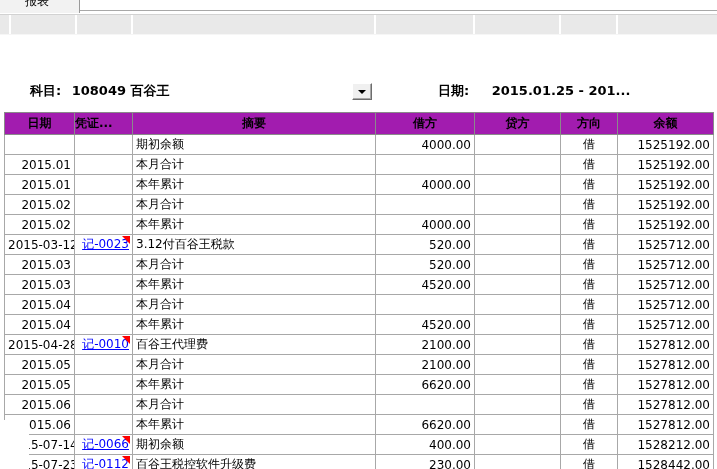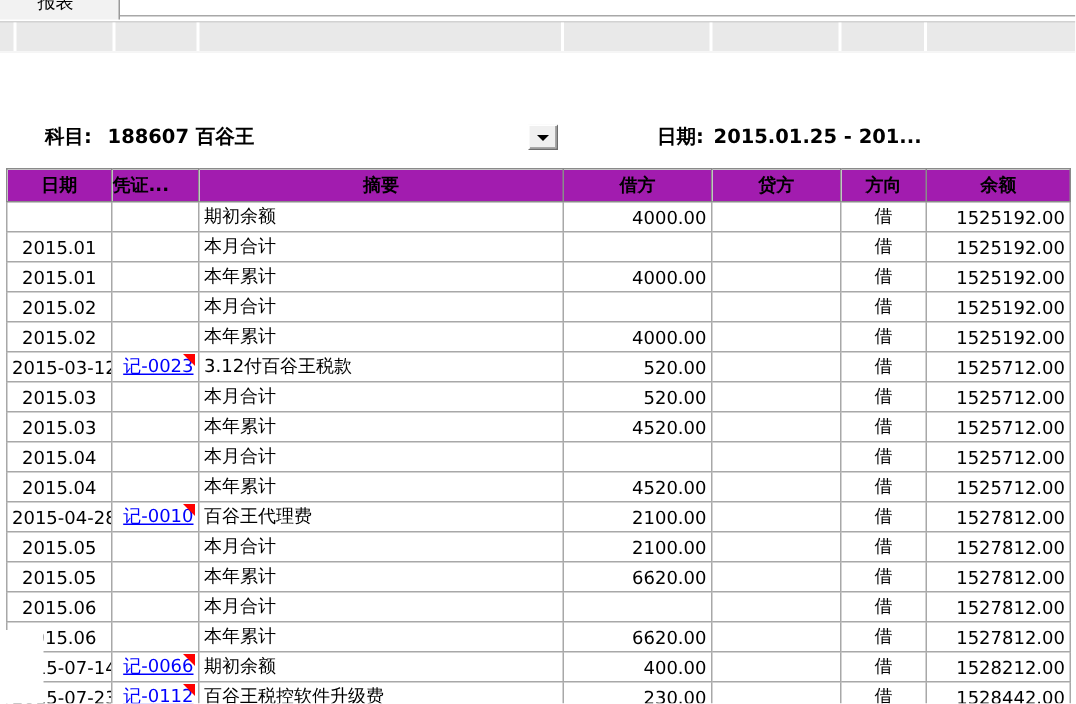--- a/index.html
+++ b/index.html
@@ -29,33 +29,33 @@
     white-space:nowrap;color:#000;}
   #subject-line .val{margin-left:6px;}
   #subject-dropdown{position:absolute;left:352px;top:83px;width:18px;height:15px;
     background:#f0f0f0;border:1px solid;border-color:#ffffff #6d6d6d #6d6d6d #ffffff;
     box-shadow:inset -1px -1px 0 #a8a8a8;cursor:default;}
   #subject-dropdown .arrow{position:absolute;left:5px;top:6px;width:0;height:0;
     border-left:4px solid transparent;border-right:4px solid transparent;
     border-top:4px solid #000;}
   #date-line{position:absolute;left:438px;top:82px;font-size:13px;font-weight:bold;
     white-space:nowrap;color:#000;}
-  #date-line .val{margin-left:2px;}
+  #date-line .val{margin-left:18px;}
 
   
   #ledger{position:absolute;left:4px;top:112px;width:709px;border-collapse:collapse;
     table-layout:fixed;font-size:12px;color:#000;}
   #ledger th{background:#a21caf;border:1px solid #8a8a8a;font-weight:bold;
     height:21px;padding:0;white-space:nowrap;overflow:hidden;}
   #ledger td{border:1px solid #a8a8a8;height:19px;padding:0 3px;white-space:nowrap;
     overflow:hidden;background:#fff;}
   #ledger tr{height:20px;}
   th.h-summary{text-align:center;padding-left:90px;}
   th.h-voucher{text-align:left;padding-left:3px;margin-top:32px;}
-  td.c-date{text-align:center;padding-left:4px;}
+  td.c-date{text-align:right;padding-left:4px;}
   td.c-voucher{position:relative;text-align:right;padding-left:3px;}
   td.c-summary{text-align:left;}
   td.num{text-align:right;padding-right:4px;}
   td.c-dir{text-align:center;}
   a.voucher-link{color:var(--link-color,#0000ff);text-decoration:underline;cursor:pointer;}
   .flag{position:absolute;top:1px;right:2px;width:0;height:0;
     border-top:8px solid var(--flag-color,#ff0000);border-left:8px solid transparent;}
 
   
   #corner-overlay{position:absolute;left:0;top:420px;width:29px;height:49px;
@@ -79,21 +79,21 @@
     <div class="band-divider" style="left:131px"></div>
     <div class="band-divider" style="left:374px"></div>
     <div class="band-divider" style="left:473px"></div>
     <div class="band-divider" style="left:559px"></div>
     <div class="band-divider" style="left:616px"></div>
   </div>
 
 
   <div id="subject-line">
     <span>科目:</span>
-    <span class="val">188607 百谷王</span>
+    <span class="val">108049 百谷王</span>
   </div>
   <div id="subject-dropdown">
     <span class="arrow"></span>
   </div>
 
   <div id="date-line">
     <span>日期:</span>
     <span class="val">2015.01.25 - 201...</span>
   </div>
 

